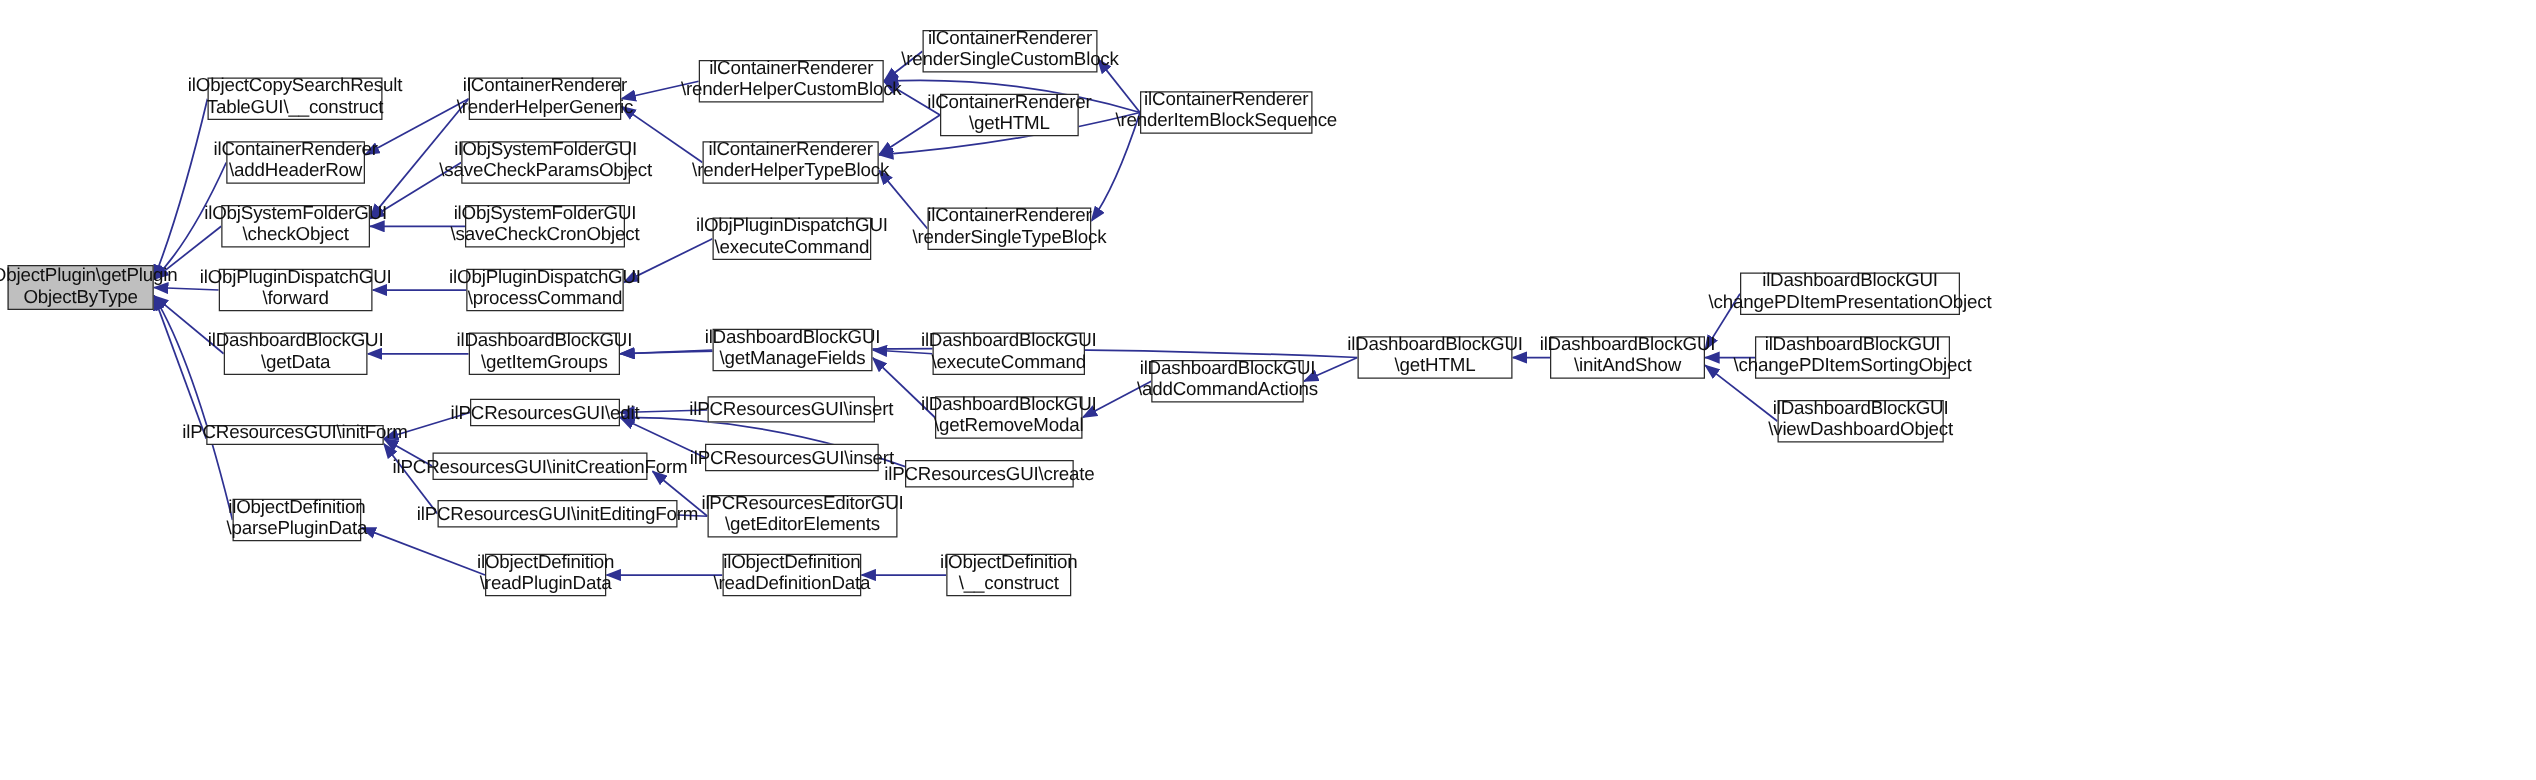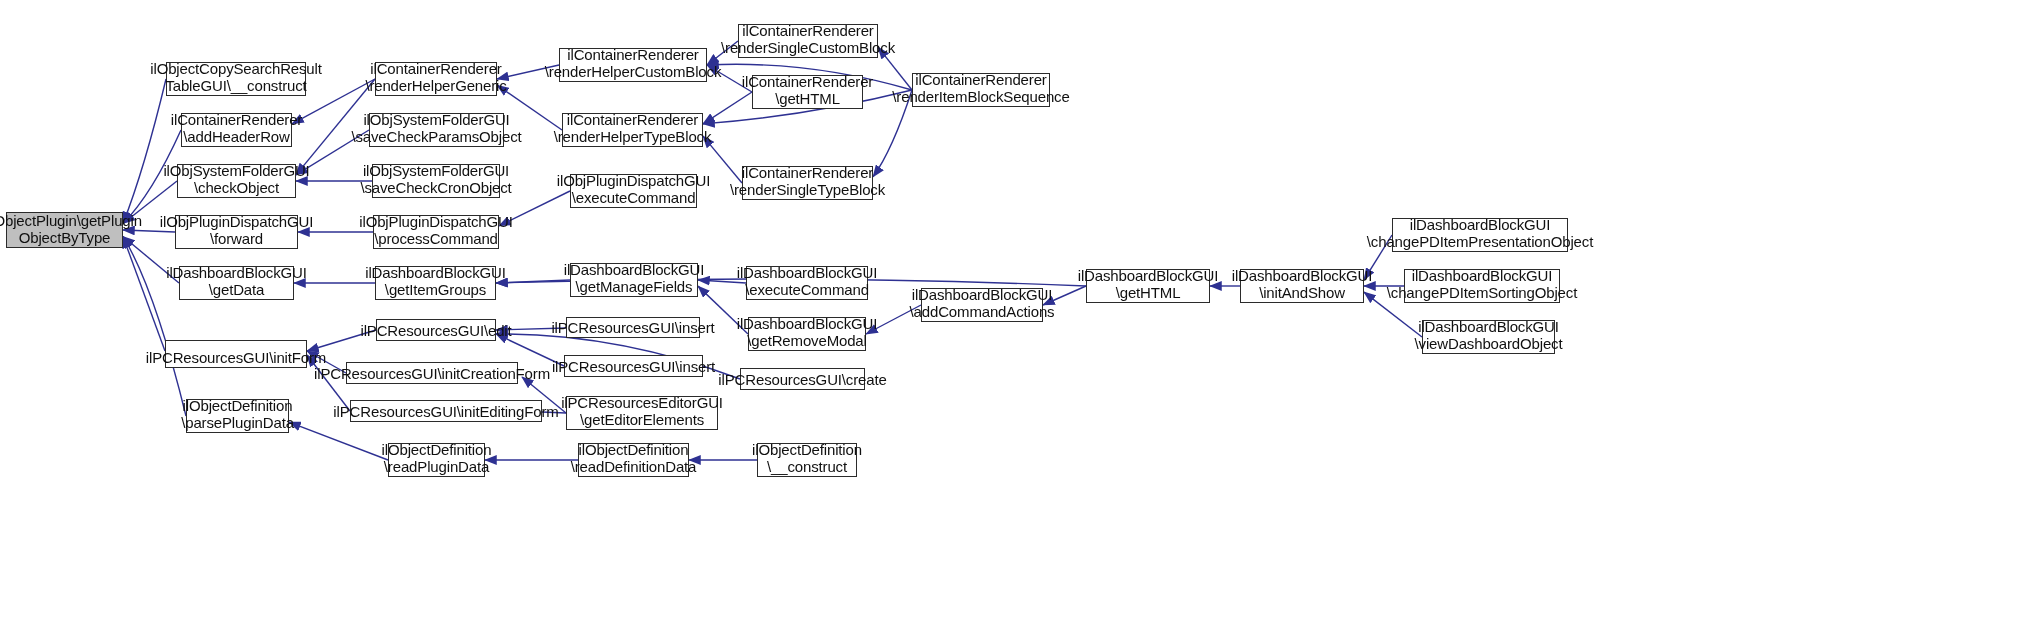--- a/index.html
+++ b/index.html
@@ -113,21 +113,21 @@
       <div class="node" style="left: 166px; top: 62px; width: 140px; height: 34px;"><span class="node-label">ilObjectCopySearchResult
 TableGUI\__construct</span></div>
       <div class="node" style="left: 181px; top: 113px; width: 111px; height: 34px;"><span class="node-label">ilContainerRenderer
 \addHeaderRow</span></div>
       <div class="node" style="left: 177px; top: 164px; width: 119px; height: 34px;"><span class="node-label">ilObjSystemFolderGUI
 \checkObject</span></div>
       <div class="node" style="left: 175px; top: 215px; width: 123px; height: 34px;"><span class="node-label">ilObjPluginDispatchGUI
 \forward</span></div>
       <div class="node" style="left: 179px; top: 266px; width: 115px; height: 34px;"><span class="node-label">ilDashboardBlockGUI
 \getData</span></div>
-      <div class="node" style="left: 165px; top: 340px; width: 142px; height: 28px;"><span class="node-label">ilPCResourcesGUI\initForm</span></div>
+      <div class="node" style="left: 165px; top: 340px; width: 142px; height: 16px;"><span class="node-label">ilPCResourcesGUI\initForm</span></div>
       <div class="node" style="left: 186px; top: 399px; width: 103px; height: 34px;"><span class="node-label">ilObjectDefinition
 \parsePluginData</span></div>
       <div class="node" style="left: 375px; top: 62px; width: 122px; height: 34px;"><span class="node-label">ilContainerRenderer
 \renderHelperGeneric</span></div>
       <div class="node" style="left: 369px; top: 113px; width: 135px; height: 34px;"><span class="node-label">ilObjSystemFolderGUI
 \saveCheckParamsObject</span></div>
       <div class="node" style="left: 372px; top: 164px; width: 128px; height: 34px;"><span class="node-label">ilObjSystemFolderGUI
 \saveCheckCronObject</span></div>
       <div class="node" style="left: 373px; top: 215px; width: 126px; height: 34px;"><span class="node-label">ilObjPluginDispatchGUI
 \processCommand</span></div>
@@ -155,21 +155,21 @@
       <div class="node" style="left: 738px; top: 24px; width: 140px; height: 34px;"><span class="node-label">ilContainerRenderer
 \renderSingleCustomBlock</span></div>
       <div class="node" style="left: 752px; top: 75px; width: 111px; height: 34px;"><span class="node-label">ilContainerRenderer
 \getHTML</span></div>
       <div class="node" style="left: 742px; top: 166px; width: 131px; height: 34px;"><span class="node-label">ilContainerRenderer
 \renderSingleTypeBlock</span></div>
       <div class="node" style="left: 746px; top: 266px; width: 122px; height: 34px;"><span class="node-label">ilDashboardBlockGUI
 \executeCommand</span></div>
       <div class="node" style="left: 748px; top: 317px; width: 118px; height: 34px;"><span class="node-label">ilDashboardBlockGUI
 \getRemoveModal</span></div>
-      <div class="node" style="left: 740px; top: 368px; width: 125px; height: 22px;"><span class="node-label">ilPCResourcesGUI\create</span></div>
+      <div class="node" style="left: 724px; top: 368px; width: 135px; height: 22px;"><span class="node-label">ilPCResourcesGUI\create</span></div>
       <div class="node" style="left: 757px; top: 443px; width: 100px; height: 34px;"><span class="node-label">ilObjectDefinition
 \__construct</span></div>
       <div class="node" style="left: 912px; top: 73px; width: 138px; height: 34px;"><span class="node-label">ilContainerRenderer
 \renderItemBlockSequence</span></div>
       <div class="node" style="left: 921px; top: 288px; width: 122px; height: 34px;"><span class="node-label">ilDashboardBlockGUI
 \addCommandActions</span></div>
       <div class="node" style="left: 1086px; top: 269px; width: 124px; height: 34px;"><span class="node-label">ilDashboardBlockGUI
 \getHTML</span></div>
       <div class="node" style="left: 1240px; top: 269px; width: 124px; height: 34px;"><span class="node-label">ilDashboardBlockGUI
 \initAndShow</span></div>

